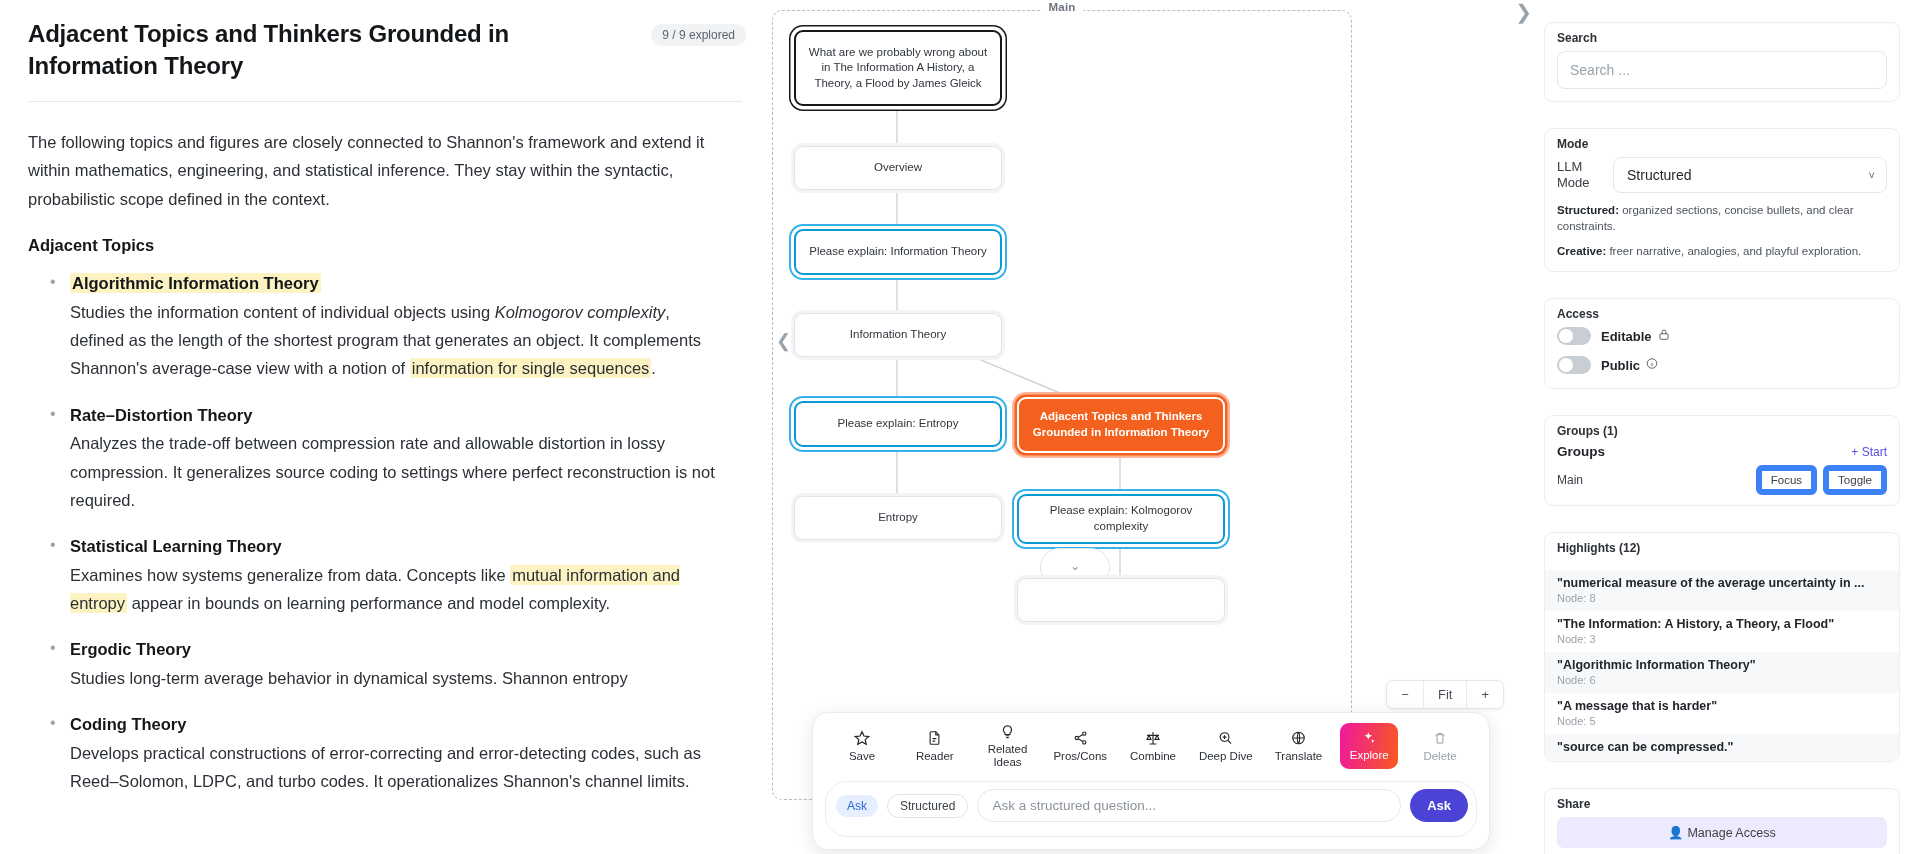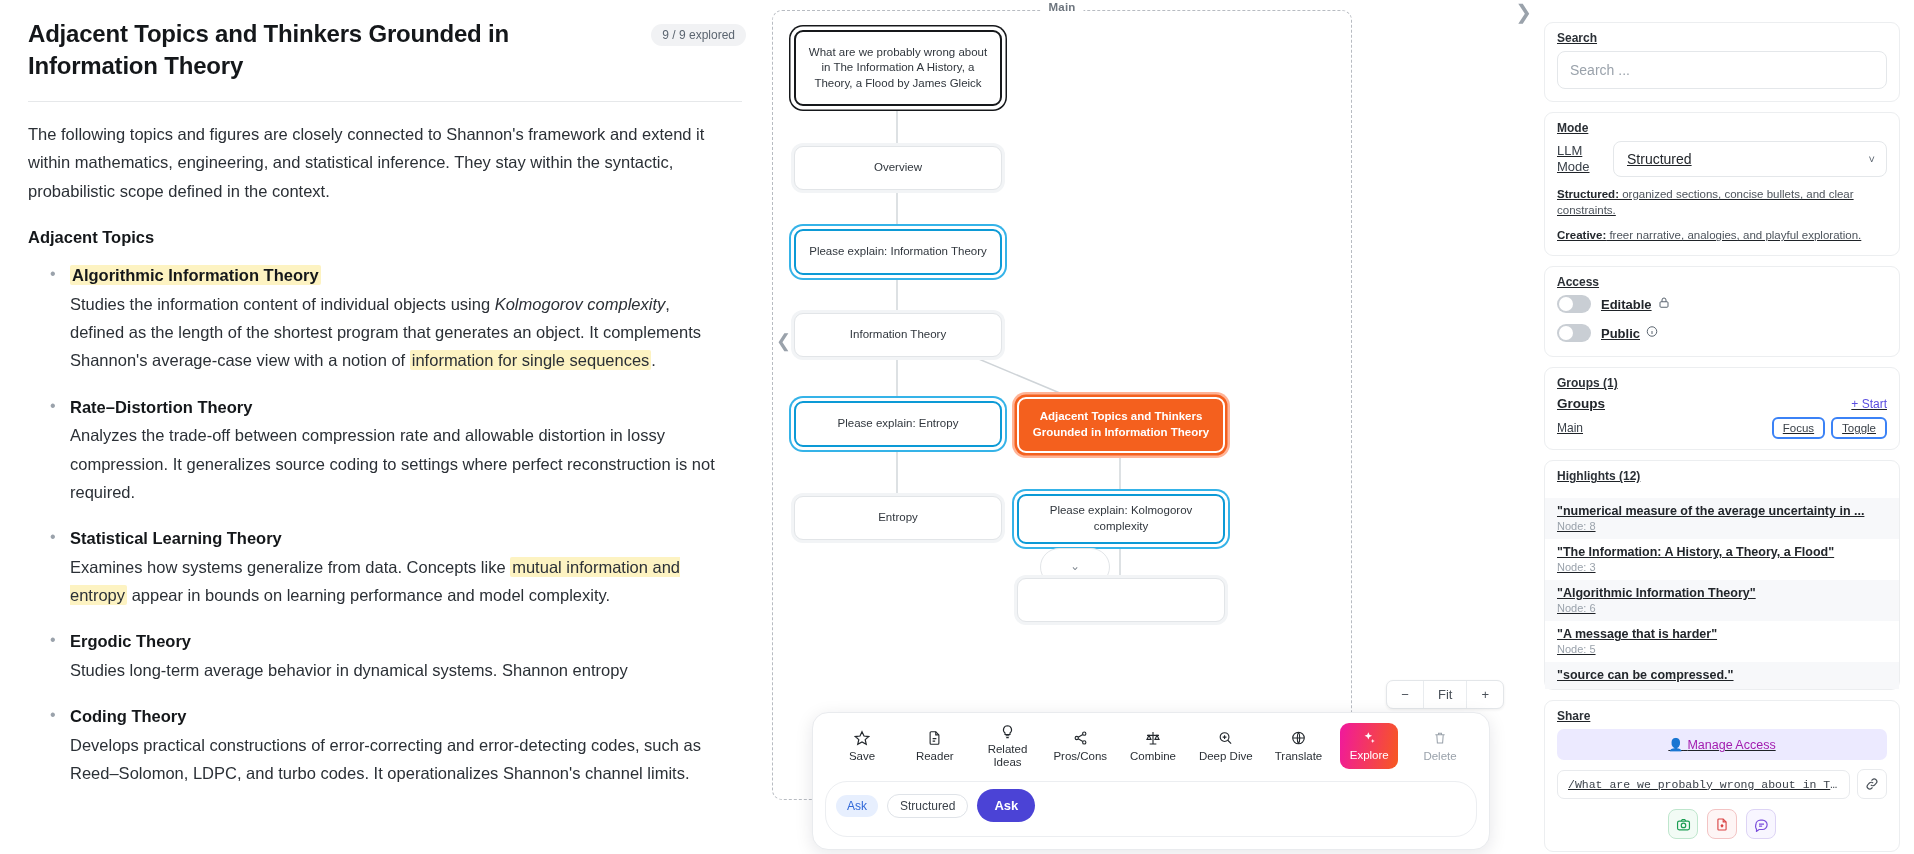--- a/index.html
+++ b/index.html
@@ -9,21 +9,21 @@
   .app { display:flex; width:1914px; height:854px; }
 
   
   .doc-pane { width:772px; height:854px; padding:18px 26px 0 28px; position:relative; overflow:hidden; background:#fff; }
   .doc-head { display:flex; align-items:flex-start; gap:16px; }
   .doc-title { font-size:24px; line-height:1.35; font-weight:700; letter-spacing:-0.2px; color:#14171a; max-width:560px; }
   .explored-badge { margin-left:auto; margin-top:6px; background:#f1f2f4; color:#5b6570; font-size:12px;
       padding:4px 11px; border-radius:12px; white-space:nowrap; }
   .doc-rule { margin:18px 0 0 0; border:0; border-top:1px solid #e6e8ea; width:714px; }
 
-  .doc-body { margin-top:18px; width:700px; font-size:16.5px; line-height:1.72; color:#2b3036; }
+  .doc-body { margin-top:26px; width:700px; font-size:16.5px; line-height:1.72; color:#2b3036; }
   .doc-body p.intro { margin-bottom:18px; }
   .doc-h3 { font-size:16.5px; font-weight:700; color:#14171a; margin:8px 0 10px; }
   ul.topics { list-style:none; margin:0; padding:0; }
   ul.topics > li { position:relative; padding-left:42px; margin-bottom:18px; }
   ul.topics > li::before { content:"\2022"; position:absolute; left:22px; top:-1px; color:#9aa2ab; font-size:16px; }
   .topic-name { font-weight:700; color:#14171a; display:inline; }
   .topic-desc { display:block; }
   .hl { background:#fdf3c2; padding:1px 2px; border-radius:2px; }
   em { font-style:italic; }
 
@@ -70,21 +70,21 @@
   .pill-ask { background:#e7effe; color:#2f67d8; font-size:12px; padding:4px 11px; border-radius:12px; cursor:pointer;}
   .pill-mode { background:#fff; border:1px solid #dfe3e8; color:#3a4149; font-size:12px; padding:4px 12px; border-radius:13px; cursor:pointer;}
   .ask-input { flex:1; border:1px solid #e3e6ea; border-radius:17px; padding:8px 14px;
       font-size:13.5px; color:#3a4149; font-family:inherit; outline:none; }
   .ask-input::placeholder { color:#8b939c; }
   .ask-btn { background:#4b43d6; color:#fff; font-size:13px; font-weight:600; border:none;
       border-radius:17px; padding:9px 17px; cursor:pointer; font-family:inherit; }
 
   
   .side { width:382px; height:854px; padding:22px 14px 0 12px; background:#fff; overflow:hidden; position:relative;}
-  .card { border:1px solid #eceef0; border-radius:9px; margin-bottom:10px; background:#fff;text-decoration:underline; }
+  .card { border:1px solid #eceef0; border-radius:9px; margin-bottom:26px; background:#fff; }
   .card-title { font-size:12px; font-weight:700; color:#2b3036; padding:8px 12px 6px; }
   .card-body { padding:0 12px 12px; }
   .search-input { width:100%; border:1px solid #e4e7ea; border-radius:8px; padding:10px 12px;
       font-size:14px; color:#4d7c0f; font-family:inherit; outline:none; }
   .search-input::placeholder{ color:#9aa2ab; }
 
   .mode-row { display:flex; align-items:center; gap:10px; }
   .mode-lbl { font-size:13px; color:#3a4149; line-height:1.22; width:46px; }
   .select { flex:1; position:relative; border:1px solid #e4e7ea; border-radius:8px;
       padding:9px 30px 9px 13px; font-size:14px; color:#22262b; cursor:pointer; }
@@ -97,31 +97,31 @@
   .toggle::after { content:""; position:absolute; left:2px; top:2px; width:14px; height:14px;
       border-radius:50%; background:#fff; }
   .toggle-lbl { font-size:13px; font-weight:700; color:#22262b; display:flex; align-items:center; gap:6px;}
 
   .grp-head { display:flex; align-items:center; padding:0 12px 6px; }
   .grp-head .t { font-size:13.5px; font-weight:700; color:#22262b; }
   .grp-head .start { margin-left:auto; font-size:12px; color:#5a4de0; cursor:pointer; }
   .grp-row { display:flex; align-items:center; padding:0 12px 10px; }
   .grp-row .n { font-size:12px; color:#3a4149; }
   .grp-row .btns { margin-left:auto; display:flex; gap:6px; }
-  .minibtn { border:2px solid #3b82f6; border-radius:6px; font-size:11.5px; color:#3a4149;
+  .minibtn { border:6px solid #3b82f6; border-radius:6px; font-size:11.5px; color:#3a4149;
       padding:3px 9px; cursor:pointer; background:#fff; }
 
   .hl-list { max-height:196px; overflow:hidden; }
   .hl-item { padding:6px 12px 7px; }
   .hl-item:nth-child(odd){ background:#f7f8fa; }
   .hl-q { font-size:12.5px; font-weight:700; color:#22262b; white-space:nowrap; overflow:hidden; text-overflow:ellipsis;}
   .hl-n { font-size:11px; color:#9aa2ab; margin-top:2px; }
   .hl-cut { height:9px; overflow:hidden; }
 
-  .share-btn { width:100%; background:#eceaff; color:#a21caf; font-size:12.5px;
+  .share-btn { width:100%; background:#eceaff; color:#404040; font-size:12.5px;
       border-radius:7px; padding:8px 11px; text-align:center; cursor:pointer; }
   .link-row { display:flex; align-items:center; gap:7px; margin-top:9px; }
   .link-box { flex:1; border:1px solid #e8eaed; border-radius:7px; padding:7px 10px;
       font-family:"Liberation Mono", monospace; font-size:11.5px; color:#3a4149;
       white-space:nowrap; overflow:hidden; text-overflow:ellipsis; }
   .link-ic { width:30px; height:30px; border:1px solid #e8eaed; border-radius:7px;
       display:flex; align-items:center; justify-content:center; color:#4a5159; cursor:pointer;}
   .exp-row { display:flex; justify-content:center; gap:9px; margin-top:10px; }
   .exp { width:30px; height:30px; border-radius:8px; display:flex; align-items:center; justify-content:center;
       font-size:14px; cursor:pointer; }
@@ -307,20 +307,21 @@
                 <path d="M4 6.5h16M9.5 6.5V4h5v2.5M6.5 6.5l1 14h9l1-14"></path>
               </svg>
           </span>
           <span>Delete</span>
         </div>
       </div>
 
       <div class="askrow">
         <span class="pill-ask">Ask</span>
         <span class="pill-mode">Structured</span>
+        <input class="ask-input" placeholder="Ask a structured question..." style="">
         <button class="ask-btn">Ask</button>
       </div>
     </div>
   </div>
 
   <div class="side">
 
     <div class="card">
       <div class="card-title">Search</div>
       <div class="card-body">

